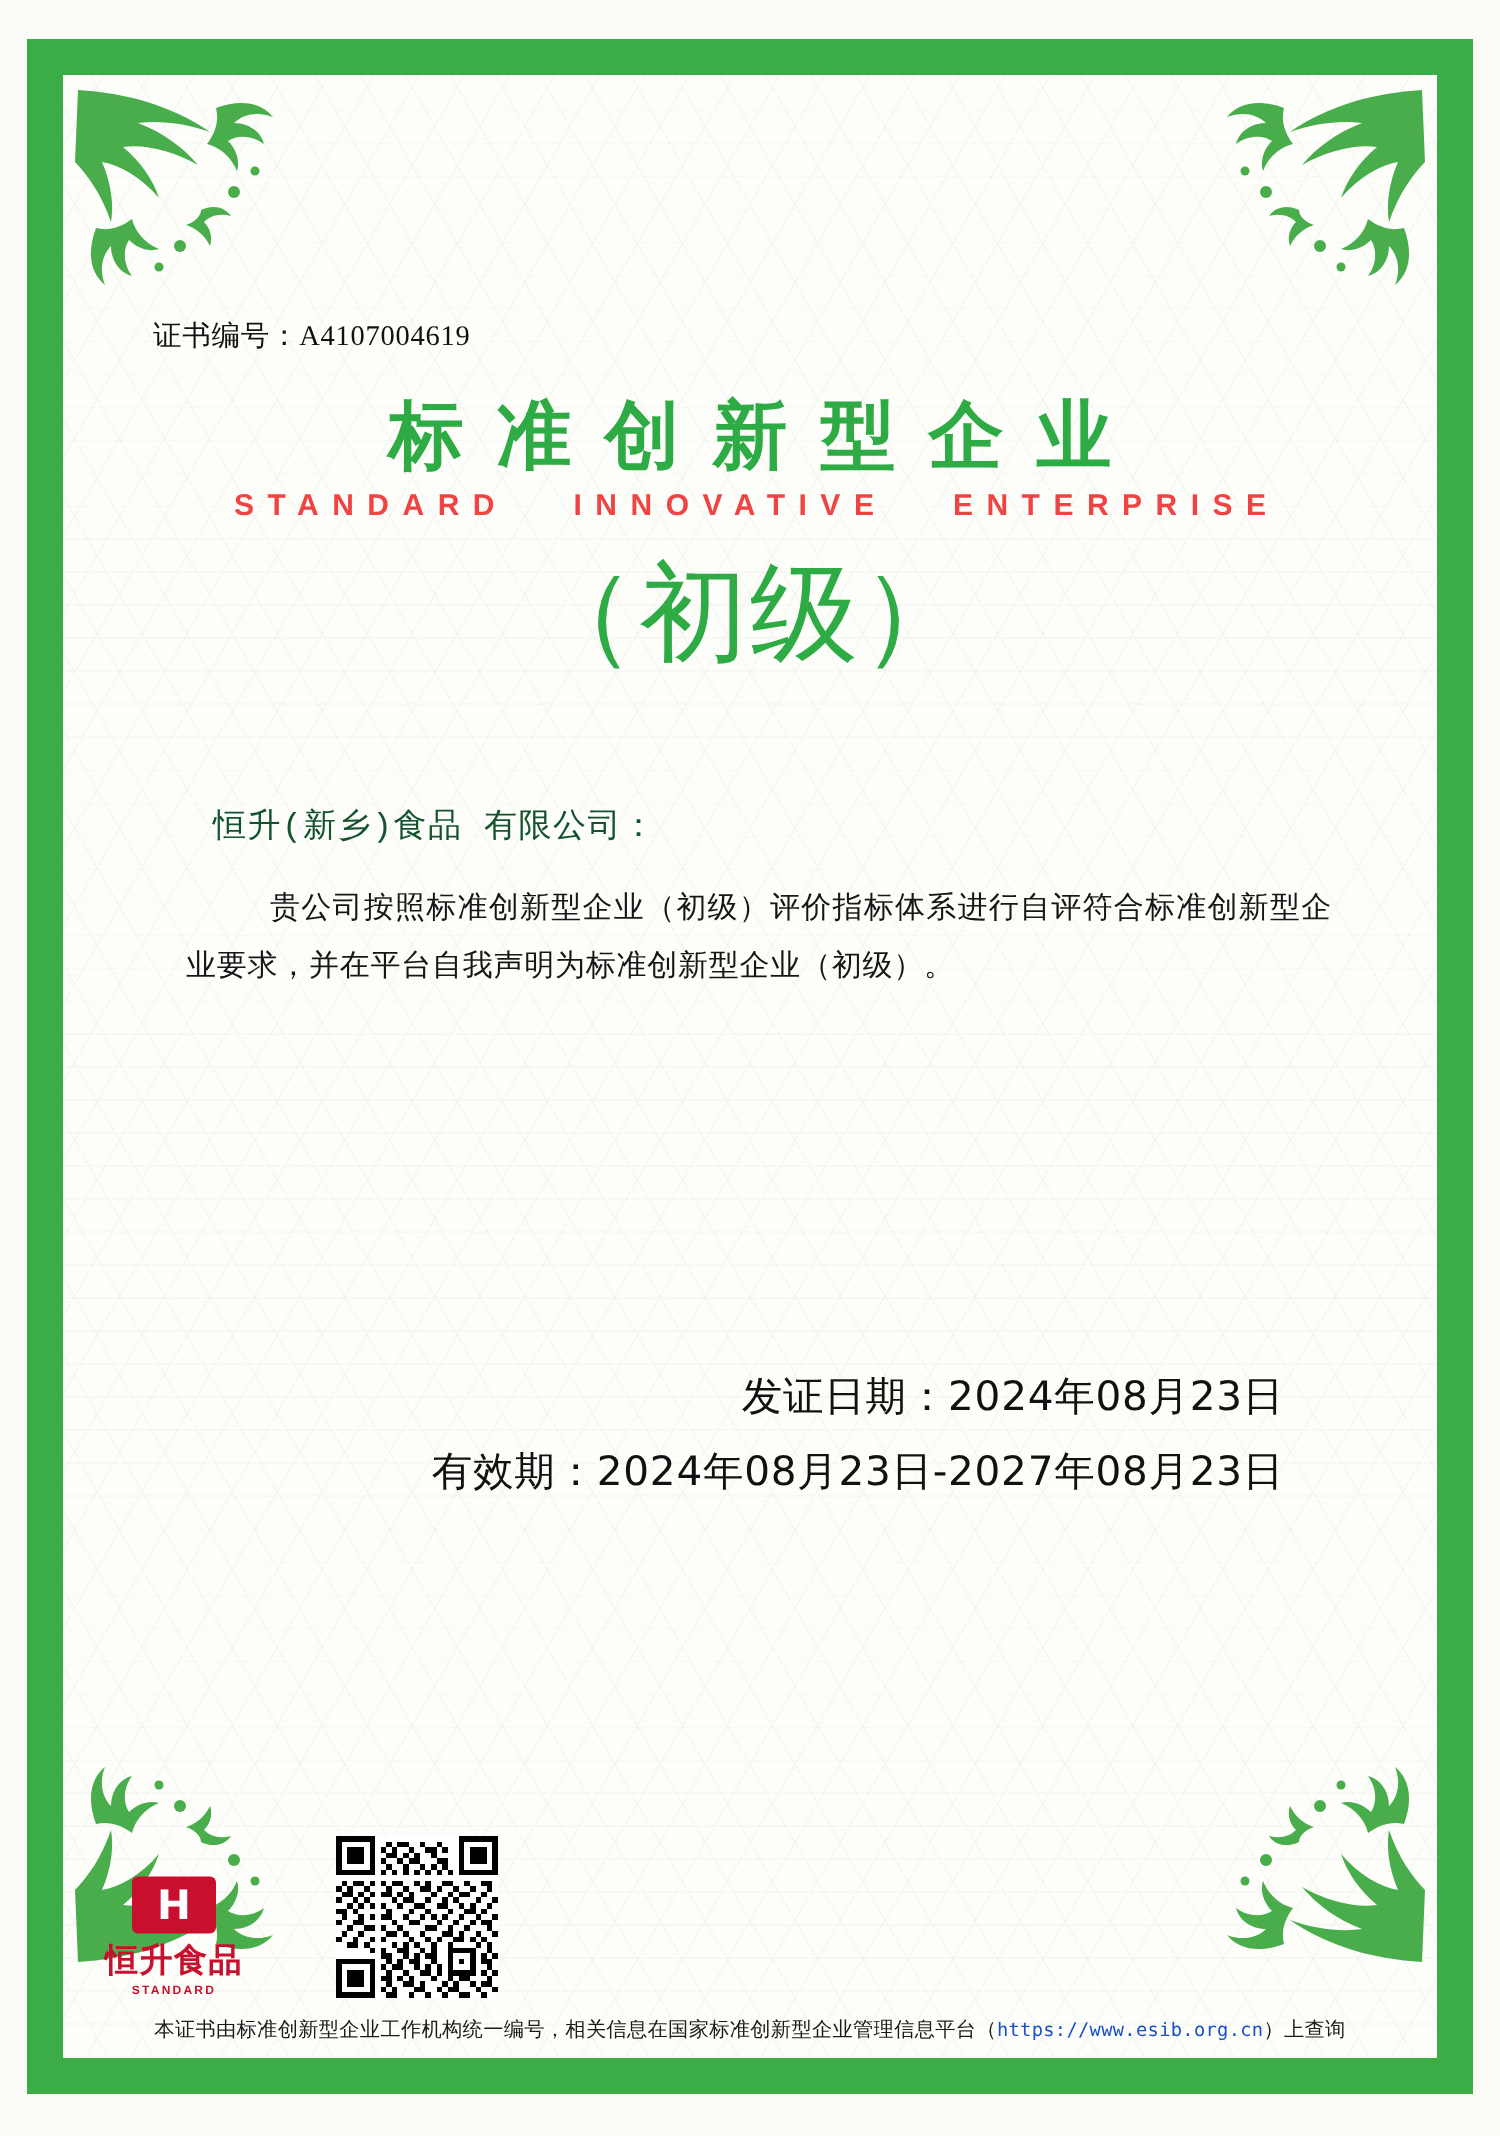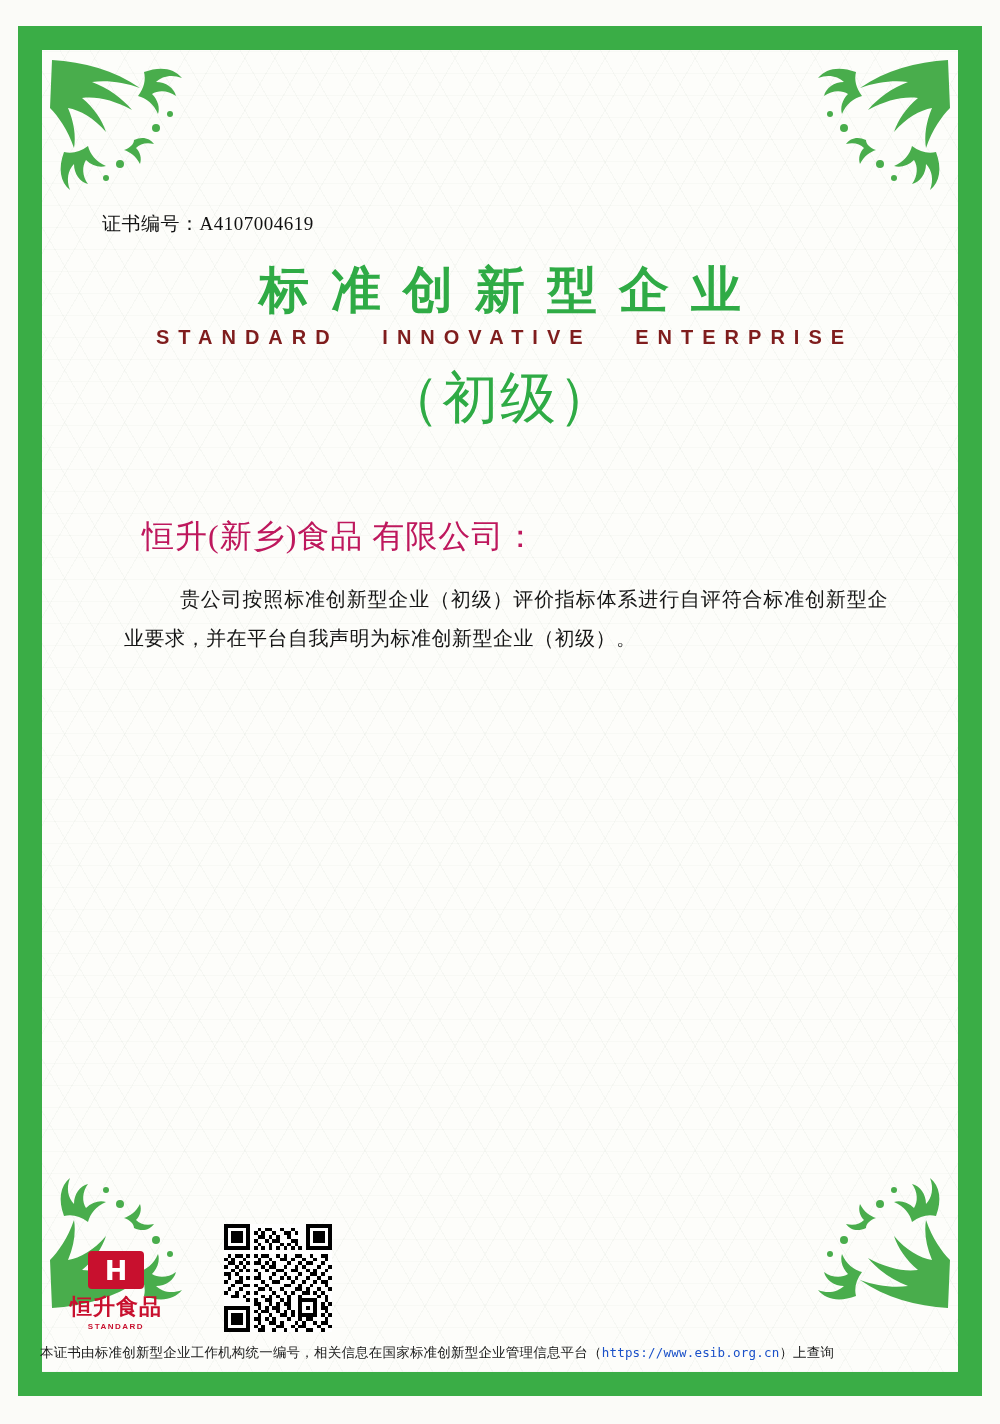--- a/index.html
+++ b/index.html
@@ -93,41 +93,41 @@
     color: #2fab45;
     letter-spacing: 22px;
     text-indent: 22px;
     line-height: 1.1;
   }
   .title-en {
     margin-top: 8px;
     text-align: center;
     font-family: "Liberation Sans", sans-serif;
     font-size: 20px;
-    color: #7f1d1d;
+    color: #ef4444;
     letter-spacing: 9px;
     text-indent: 9px;
     font-weight: 600;
     white-space: pre;
   }
   .title-level {
     margin-top: 12px;
     text-align: center;
     font-family: "DejaVu Sans", sans-serif;
-    font-size: 56px;
+    font-size: 72px;
     color: #2fab45;
     letter-spacing: 2px;
   }
 
   .addressee {
     margin-top: 78px;
     margin-left: 40px;
-    font-size: 32px;
-    color: #be185d;
-    font-family: Liberation Serif, serif;
+    font-size: 22px;
+    color: #14532d;
+    font-family: Liberation Mono, monospace;
     letter-spacing: 1px;
   }
 
   .body-text {
     margin-top: 22px;
     margin-left: 22px;
     margin-right: 10px;
     font-size: 20px;
     line-height: 1.95;
     color: #161616;
@@ -202,20 +202,21 @@
     background: #fff;
   }
   .qr svg { display: block; }
 
   
   .footer {
     position: absolute;
     left: 40px;
     right: 40px;
     bottom: 62px;
+    text-align: center;
     font-size: 13.5px;
     color: #1a1a1a;
     font-family: "DejaVu Sans", sans-serif;
     letter-spacing: 0.2px;
   }
   .footer .url {
     font-family: "DejaVu Sans Mono", monospace;
     color: #1a50c8;
     font-size: 12.5px;
   }
@@ -300,20 +301,24 @@
     </div>
 
     <div class="title-cn">标准创新型企业</div>
     <div class="title-en">STANDARD   INNOVATIVE   ENTERPRISE</div>
     <div class="title-level">（初级）</div>
 
     <div class="addressee">恒升(新乡)食品 有限公司：</div>
 
     <div class="body-text">贵公司按照标准创新型企业（初级）评价指标体系进行自评符合标准创新型企业要求，并在平台自我声明为标准创新型企业（初级）。</div>
 
+    <div class="dates">
+      <div class="date-line">发证日期：2024年08月23日</div>
+      <div class="date-line">有效期：2024年08月23日-2027年08月23日</div>
+    </div>
 
   </div>
 
   <div class="bottom-row">
     <div class="company-logo">
       <div class="logo-mark">H</div>
       <div class="logo-cn">恒升食品</div>
       <div class="logo-en">STANDARD</div>
     </div>
 

